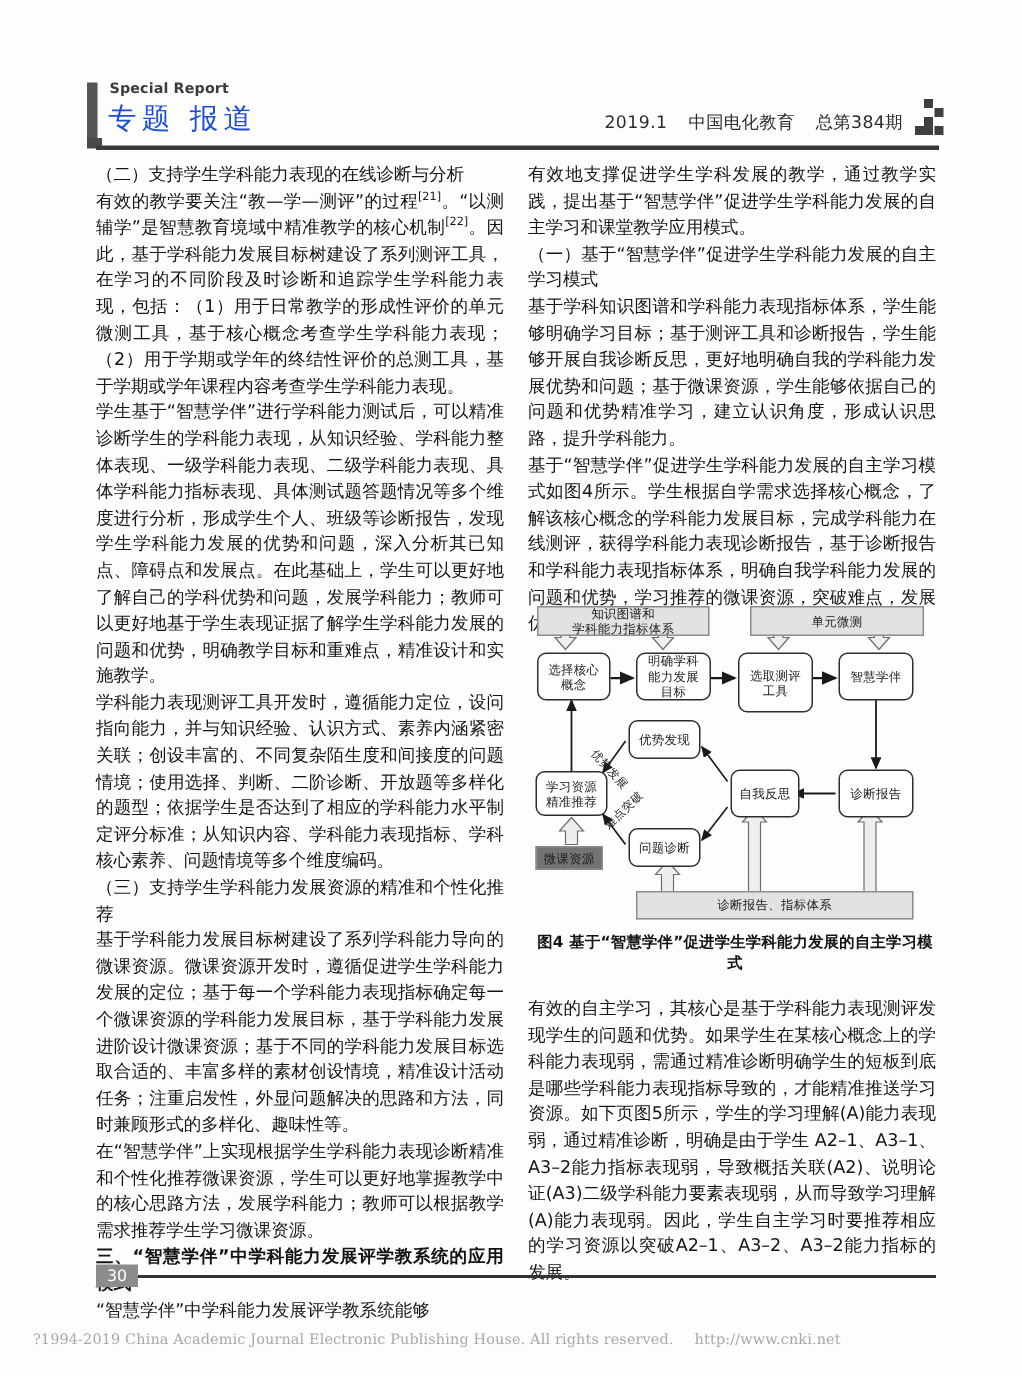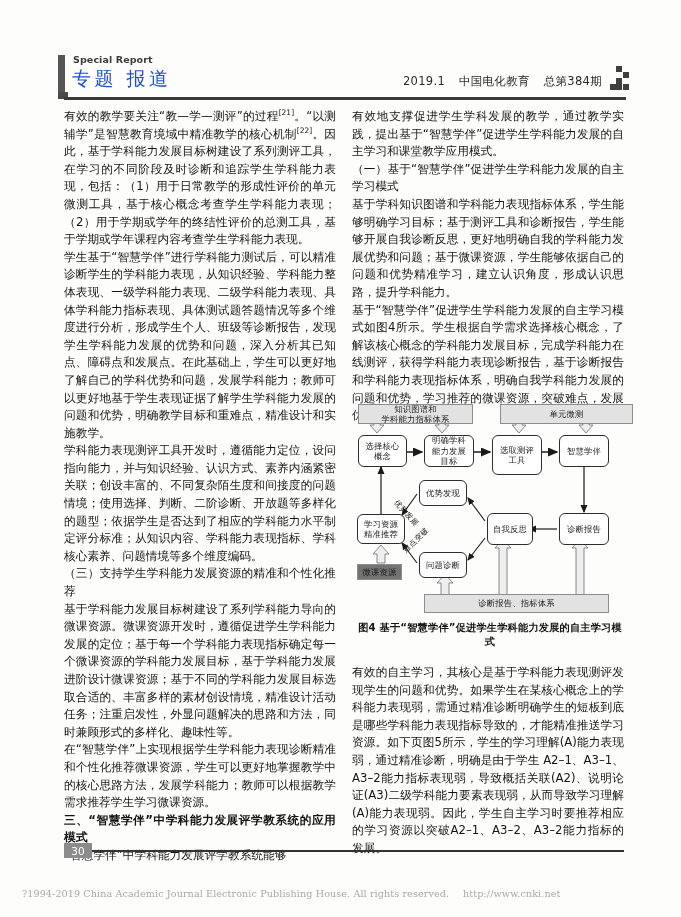--- a/index.html
+++ b/index.html
@@ -251,20 +251,21 @@
     <div class="hdr-deco">
       <i style="left:6px;  top:0px;  width:6px; height:6px;"></i>
       <i style="left:13px; top:6px;  width:6px; height:6px;"></i>
       <i style="left:6px;  top:12px; width:6px; height:6px;"></i>
       <i style="left:0px;  top:18px; width:12px;height:6px;"></i>
       <i style="left:13px; top:18px; width:6px; height:6px;"></i>
     </div>
   </div>
 
   <div class="col col-left">
+    <p class="p-head">（二）支持学生学科能力表现的在线诊断与分析</p>
     <p class="p-indent">有效的教学要关注“教—学—测评”的过程<sup>[21]</sup>。“以测辅学”是智慧教育境域中精准教学的核心机制<sup>[22]</sup>。因此，基于学科能力发展目标树建设了系列测评工具，在学习的不同阶段及时诊断和追踪学生学科能力表现，包括：（1）用于日常教学的形成性评价的单元微测工具，基于核心概念考查学生学科能力表现；（2）用于学期或学年的终结性评价的总测工具，基于学期或学年课程内容考查学生学科能力表现。</p>
     <p class="p-indent">学生基于“智慧学伴”进行学科能力测试后，可以精准诊断学生的学科能力表现，从知识经验、学科能力整体表现、一级学科能力表现、二级学科能力表现、具体学科能力指标表现、具体测试题答题情况等多个维度进行分析，形成学生个人、班级等诊断报告，发现学生学科能力发展的优势和问题，深入分析其已知点、障碍点和发展点。在此基础上，学生可以更好地了解自己的学科优势和问题，发展学科能力；教师可以更好地基于学生表现证据了解学生学科能力发展的问题和优势，明确教学目标和重难点，精准设计和实施教学。</p>
     <p class="p-indent">学科能力表现测评工具开发时，遵循能力定位，设问指向能力，并与知识经验、认识方式、素养内涵紧密关联；创设丰富的、不同复杂陌生度和间接度的问题情境；使用选择、判断、二阶诊断、开放题等多样化的题型；依据学生是否达到了相应的学科能力水平制定评分标准；从知识内容、学科能力表现指标、学科核心素养、问题情境等多个维度编码。</p>
     <p class="p-head">（三）支持学生学科能力发展资源的精准和个性化推荐</p>
     <p class="p-indent">基于学科能力发展目标树建设了系列学科能力导向的微课资源。微课资源开发时，遵循促进学生学科能力发展的定位；基于每一个学科能力表现指标确定每一个微课资源的学科能力发展目标，基于学科能力发展进阶设计微课资源；基于不同的学科能力发展目标选取合适的、丰富多样的素材创设情境，精准设计活动任务；注重启发性，外显问题解决的思路和方法，同时兼顾形式的多样化、趣味性等。</p>
     <p class="p-indent">在“智慧学伴”上实现根据学生学科能力表现诊断精准和个性化推荐微课资源，学生可以更好地掌握教学中的核心思路方法，发展学科能力；教师可以根据教学需求推荐学生学习微课资源。</p>
     <p class="sec-head">三、“智慧学伴”中学科能力发展评学教系统的应用模式</p>
     <p class="p-indent">“智慧学伴”中学科能力发展评学教系统能够</p>
   </div>
 
@@ -328,21 +329,21 @@
           <path d="M87,193 L95,193 L95,181 L99,181 L91,172 L83,181 L87,181 z"></path>
           <path d="M145,193 L153,193 L153,146 L157,146 L149,137 L141,146 L145,146 z"></path>
           <path d="M222,193 L230,193 L230,146 L234,146 L226,137 L218,146 L222,146 z"></path>
         </g>
       </svg>
 
       <div class="node node-band" style="left:4px;  top:2px;  width:115px; height:20px;">
         <span style="white-space:pre-line">知识图谱和
 学科能力指标体系</span>
       </div>
-      <div class="node node-band" style="left:146px; top:2px;  width:133px; height:20px;">
+      <div class="node node-band" style="left:146px; top:2px;  width:116px; height:20px;">
         <span style="white-space:pre-line">单元微测</span>
       </div>
 
       <div class="node node-round" style="left:4px;   top:33px; width:49px; height:32px;">
         <span style="white-space:pre-line">选择核心
 概念</span>
       </div>
       <div class="node node-round" style="left:70px;  top:33px; width:50px; height:32px;">
         <span style="white-space:pre-line">明确学科
 能力发展

